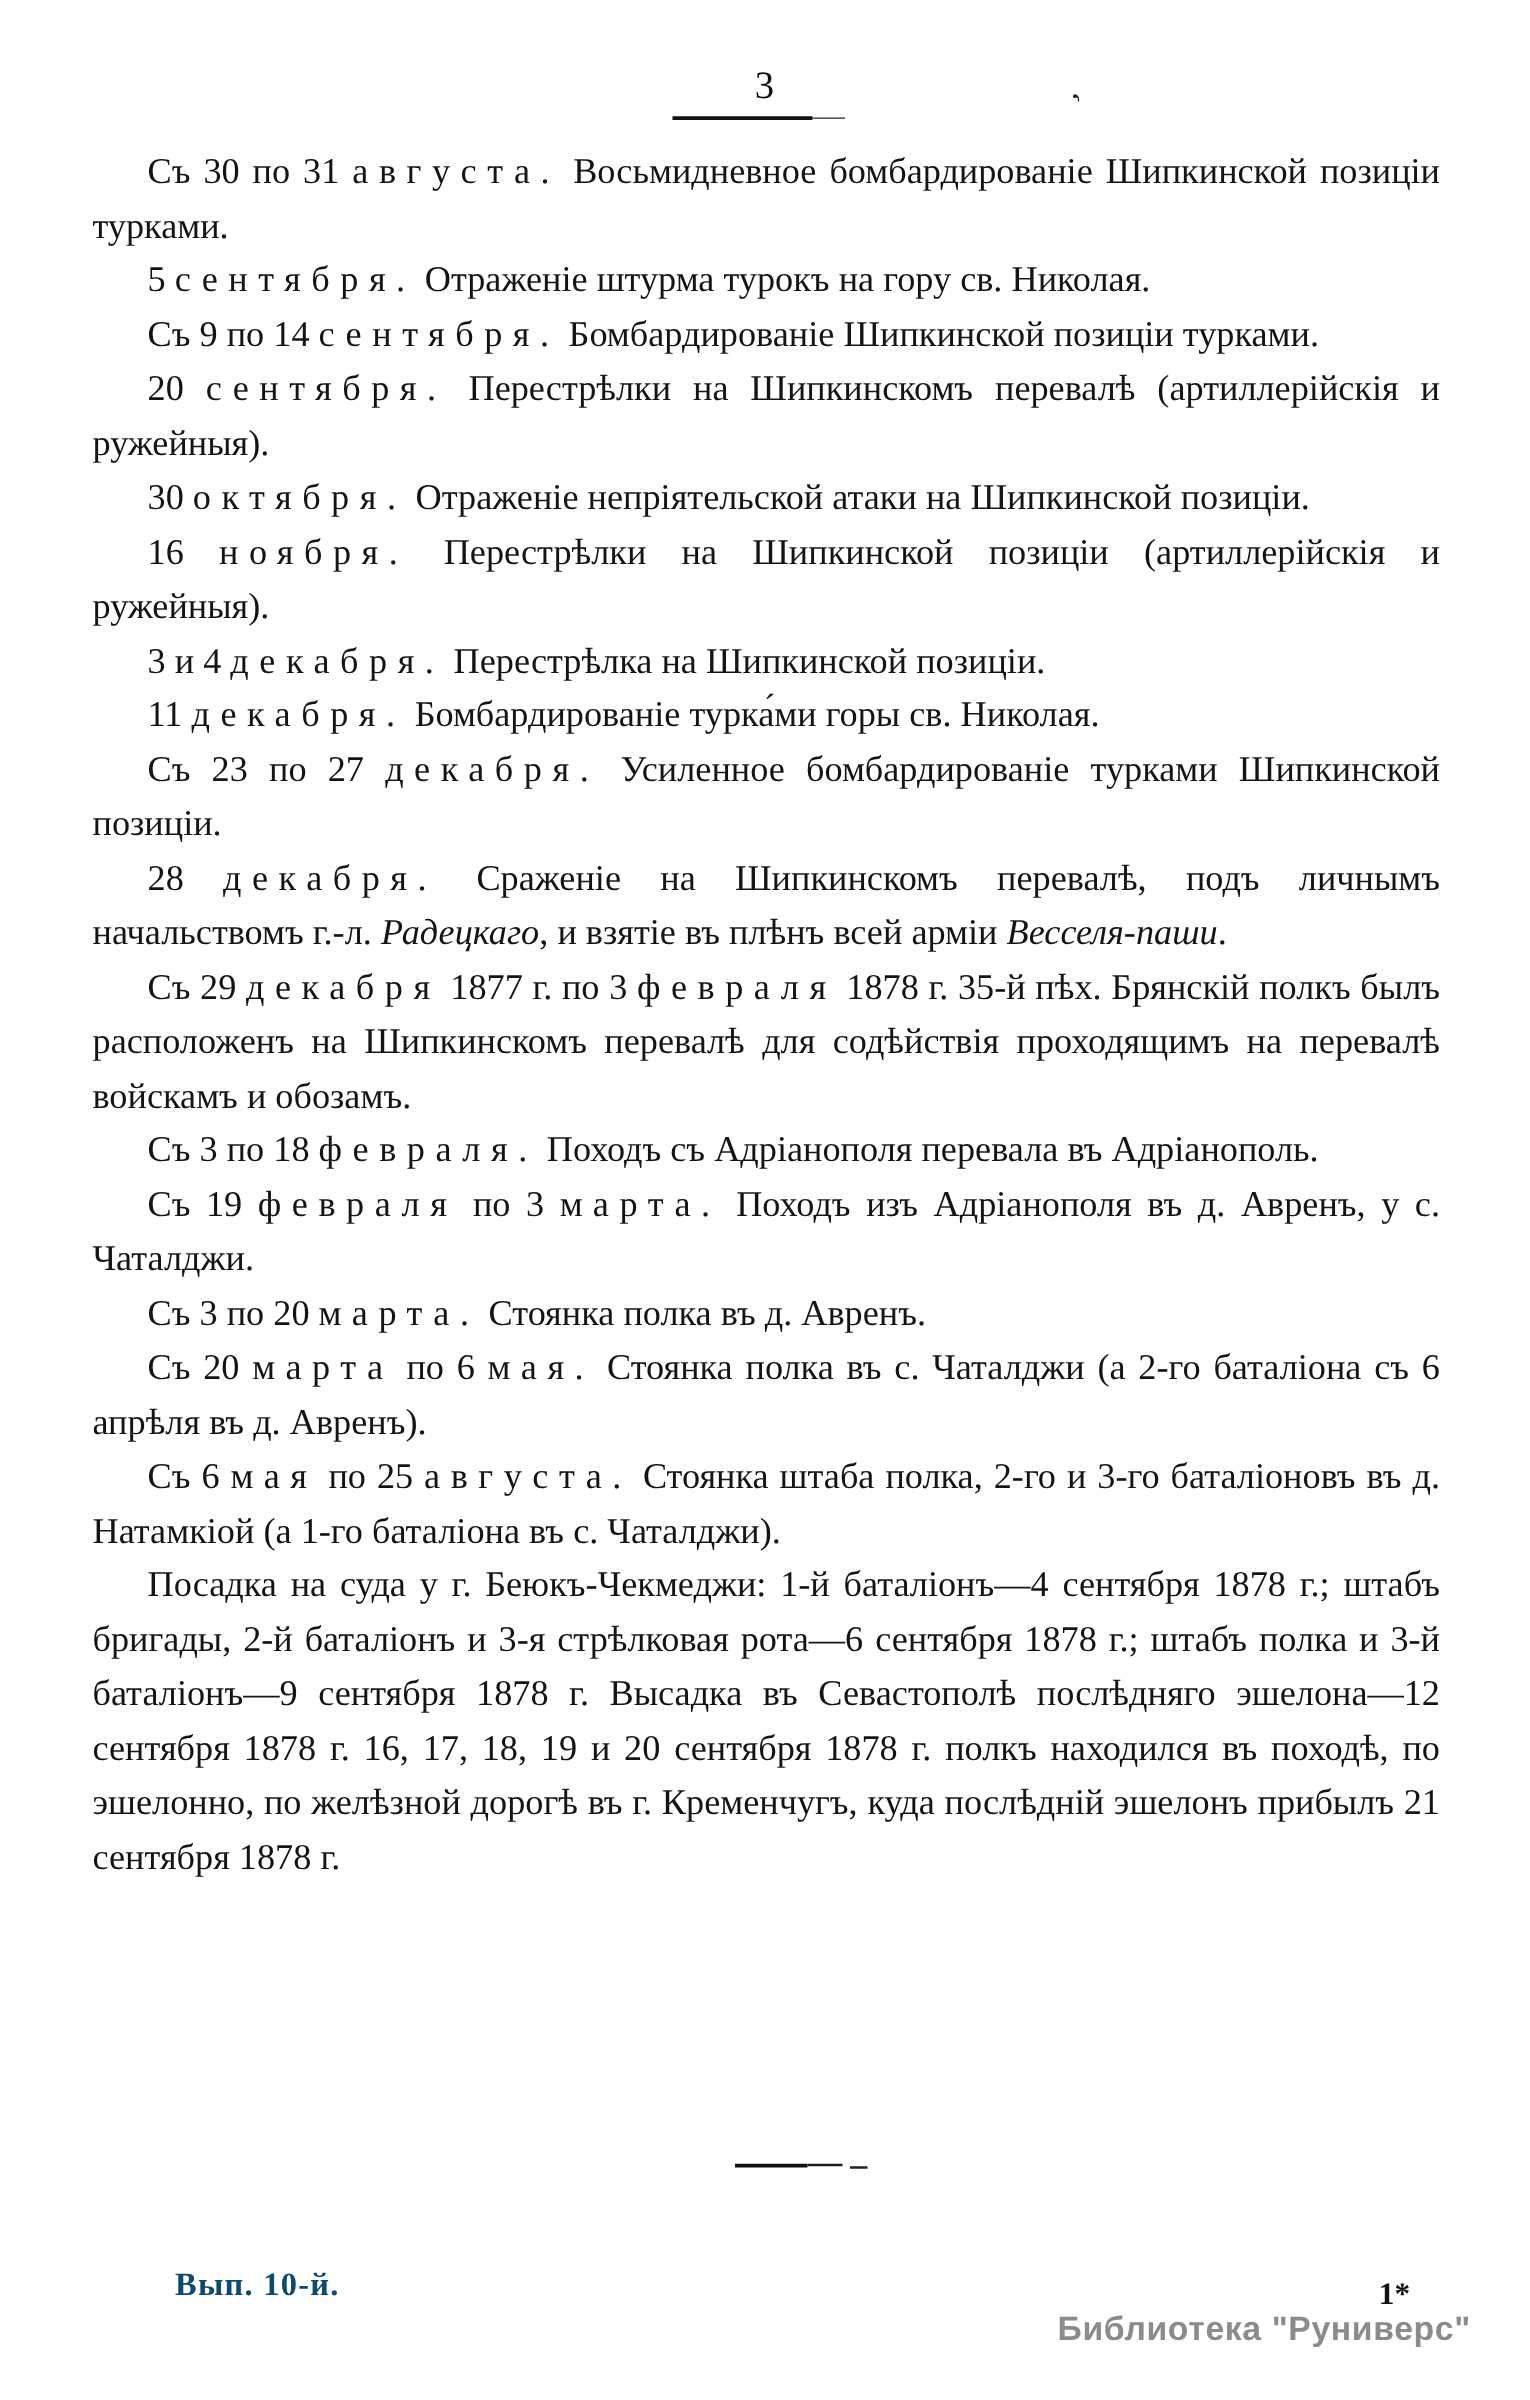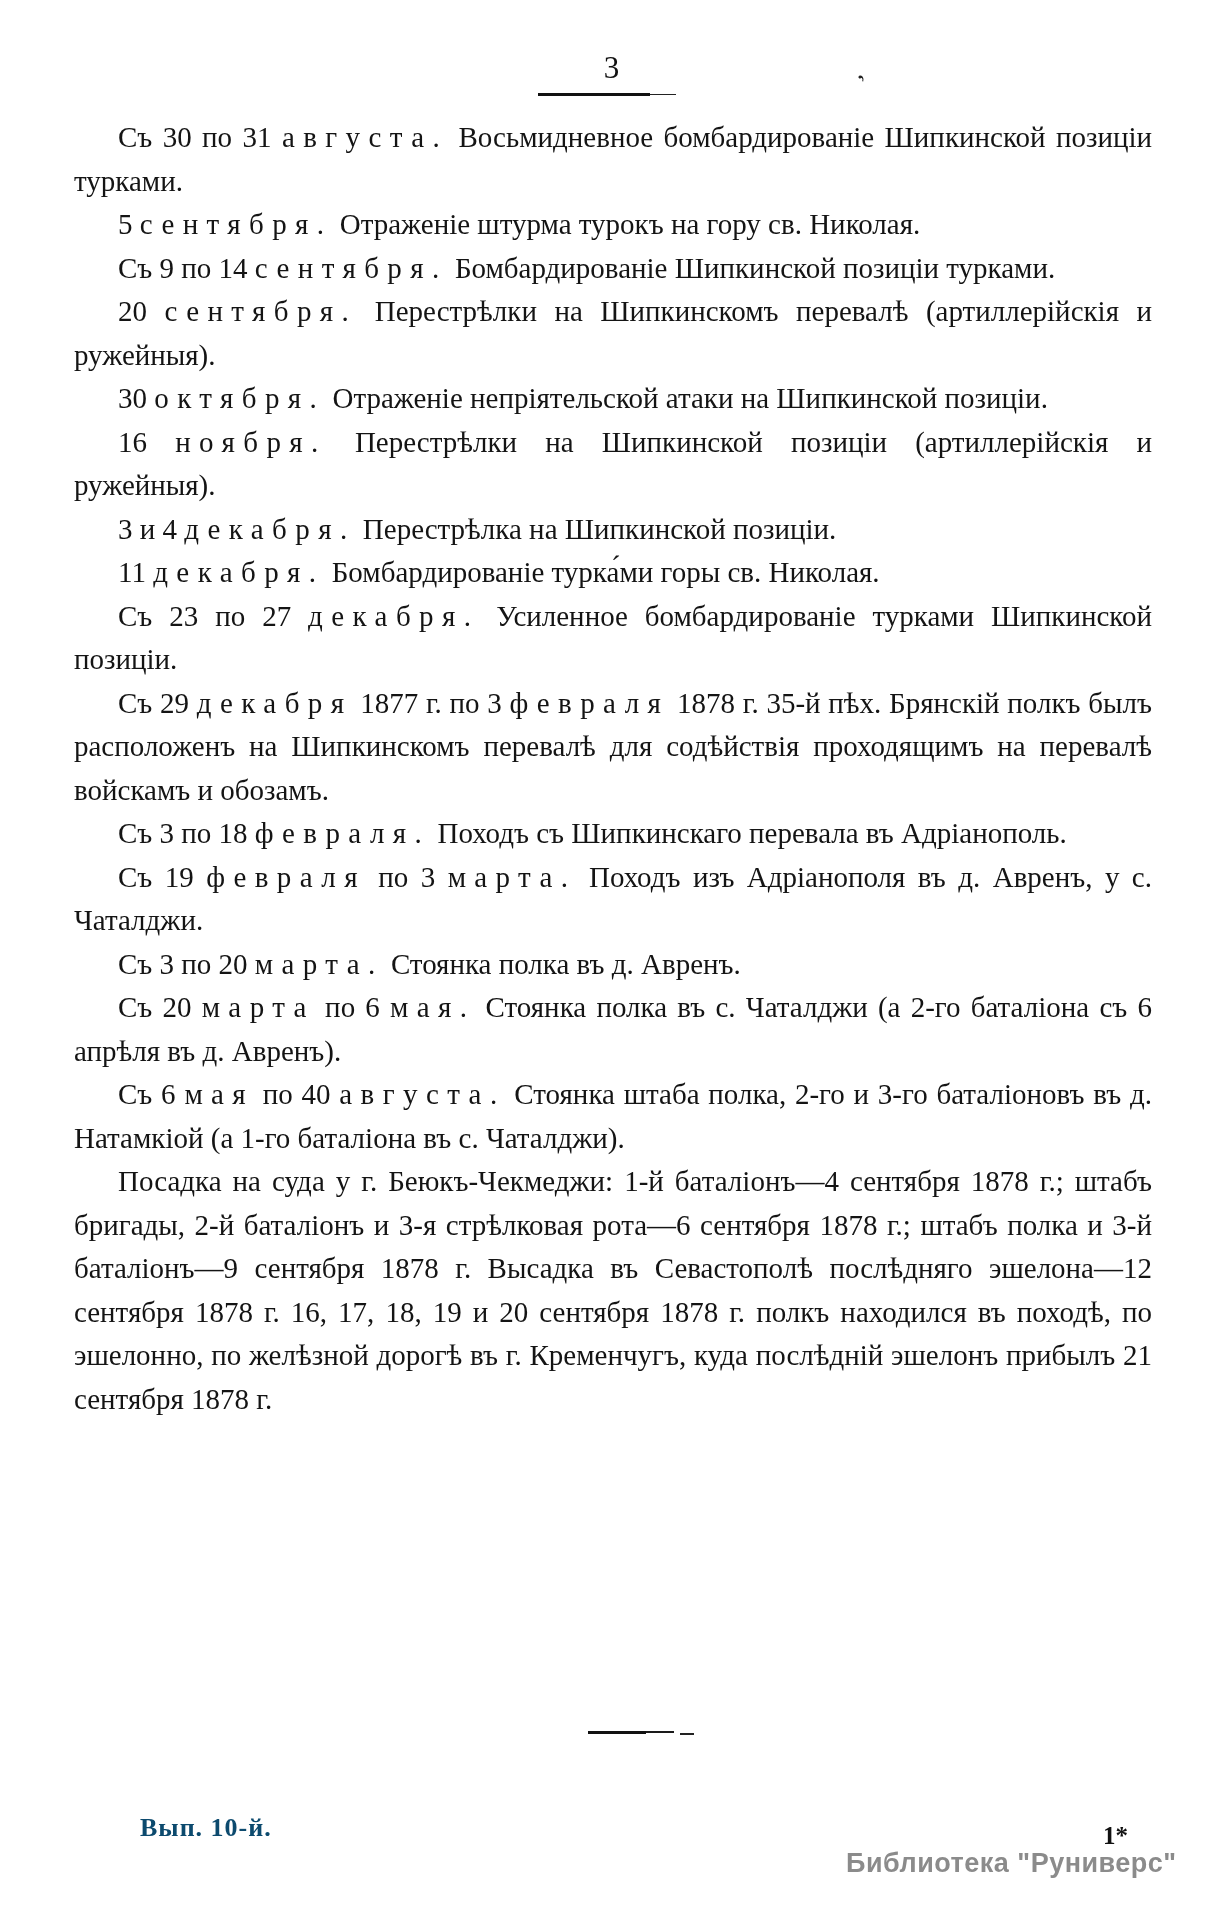--- a/index.html
+++ b/index.html
@@ -80,26 +80,27 @@
   <div class="body-text">
       <p class="para"><span class="">Съ 30 по 31 </span><span class="sp">августа.</span><span class=""> Восьмидневное бомбардированіе Шипкинской позиціи турками.</span></p>
       <p class="para"><span class="">5 </span><span class="sp">сентября.</span><span class=""> Отраженіе штурма турокъ на гору св. Николая.</span></p>
       <p class="para"><span class="">Съ 9 по 14 </span><span class="sp">сентября.</span><span class=""> Бомбардированіе Шипкинской позиціи турками.</span></p>
       <p class="para"><span class="">20 </span><span class="sp">сентября.</span><span class=""> Перестрѣлки на Шипкинскомъ перевалѣ (артиллерійскія и ружейныя).</span></p>
       <p class="para"><span class="">30 </span><span class="sp">октября.</span><span class=""> Отраженіе непріятельской атаки на Шипкинской позиціи.</span></p>
       <p class="para"><span class="">16 </span><span class="sp">ноября.</span><span class=""> Перестрѣлки на Шипкинской позиціи (артиллерійскія и ружейныя).</span></p>
       <p class="para"><span class="">3 и 4 </span><span class="sp">декабря.</span><span class=""> Перестрѣлка на Шипкинской позиціи.</span></p>
       <p class="para"><span class="">11 </span><span class="sp">декабря.</span><span class=""> Бомбардированіе турка́ми горы св. Николая.</span></p>
       <p class="para"><span class="">Съ 23 по 27 </span><span class="sp">декабря.</span><span class=""> Усиленное бомбардированіе турками Шипкинской позиціи.</span></p>
+      <p class="para"><span class="">28 </span><span class="sp">декабря.</span><span class=""> Сраженіе на Шипкинскомъ перевалѣ, подъ личнымъ начальствомъ г.-л. </span><span class="it">Радецкаго</span><span class="">, и взятіе въ плѣнъ всей арміи </span><span class="it">Весселя-паши</span><span class="">.</span></p>
       <p class="para"><span class="">Съ 29 </span><span class="sp">декабря</span><span class=""> 1877 г. по 3 </span><span class="sp">февраля</span><span class=""> 1878 г. 35-й пѣх. Брянскій полкъ былъ расположенъ на Шипкинскомъ перевалѣ для содѣйствія проходящимъ на перевалѣ войскамъ и обозамъ.</span></p>
-      <p class="para"><span class="">Съ 3 по 18 </span><span class="sp">февраля.</span><span class=""> Походъ съ Шипкинскаго перевала въ Адріанополь.</span></p>
+      <p class="para"><span class="">Съ 3 по 18 </span><span class="sp">февраля.</span><span class=""> Походъ съ Адріанополя перевала въ Адріанополь.</span></p>
       <p class="para"><span class="">Съ 19 </span><span class="sp">февраля</span><span class=""> по 3 </span><span class="sp">марта.</span><span class=""> Походъ изъ Адріанополя въ д. Авренъ, у с. Чаталджи.</span></p>
       <p class="para"><span class="">Съ 3 по 20 </span><span class="sp">марта.</span><span class=""> Стоянка полка въ д. Авренъ.</span></p>
       <p class="para"><span class="">Съ 20 </span><span class="sp">марта</span><span class=""> по 6 </span><span class="sp">мая.</span><span class=""> Стоянка полка въ с. Чаталджи (а 2-го баталіона съ 6 апрѣля въ д. Авренъ).</span></p>
-      <p class="para"><span class="">Съ 6 </span><span class="sp">мая</span><span class=""> по 40 </span><span class="sp">августа.</span><span class=""> Стоянка штаба полка, 2-го и 3-го баталіоновъ въ д. Натамкіой (а 1-го баталіона въ с. Чаталджи).</span></p>
+      <p class="para"><span class="">Съ 6 </span><span class="sp">мая</span><span class=""> по 25 </span><span class="sp">августа.</span><span class=""> Стоянка штаба полка, 2-го и 3-го баталіоновъ въ д. Натамкіой (а 1-го баталіона въ с. Чаталджи).</span></p>
       <p class="para"><span class="">Посадка на суда у г. Беюкъ-Чекмеджи: 1-й баталіонъ—4 сентября 1878 г.; штабъ бригады, 2-й баталіонъ и 3-я стрѣлковая рота—6 сентября 1878 г.; штабъ полка и 3-й баталіонъ—9 сентября 1878 г. Высадка въ Севастополѣ послѣдняго эшелона—12 сентября 1878 г. 16, 17, 18, 19 и 20 сентября 1878 г. полкъ находился въ походѣ, по эшелонно, по желѣзной дорогѣ въ г. Кременчугъ, куда послѣдній эшелонъ прибылъ 21 сентября 1878 г.</span></p>
     </div>
 
   <div class="end-rule"></div>
 
   <div class="footer-left">Вып. 10-й.</div>
   <div class="footer-right">1*</div>
   <div class="watermark">Библиотека "Руниверс"</div>
 
 </div>

